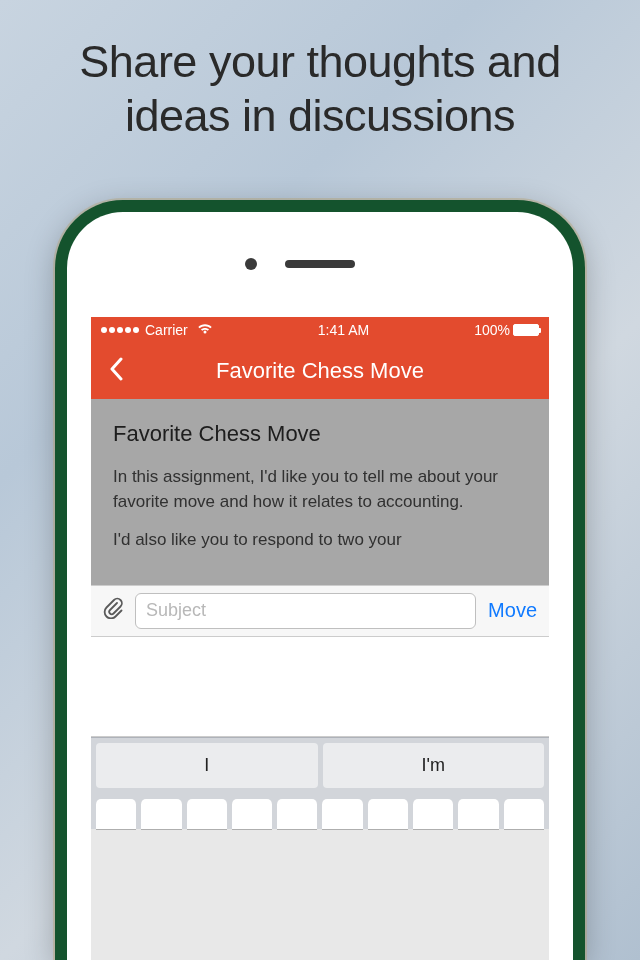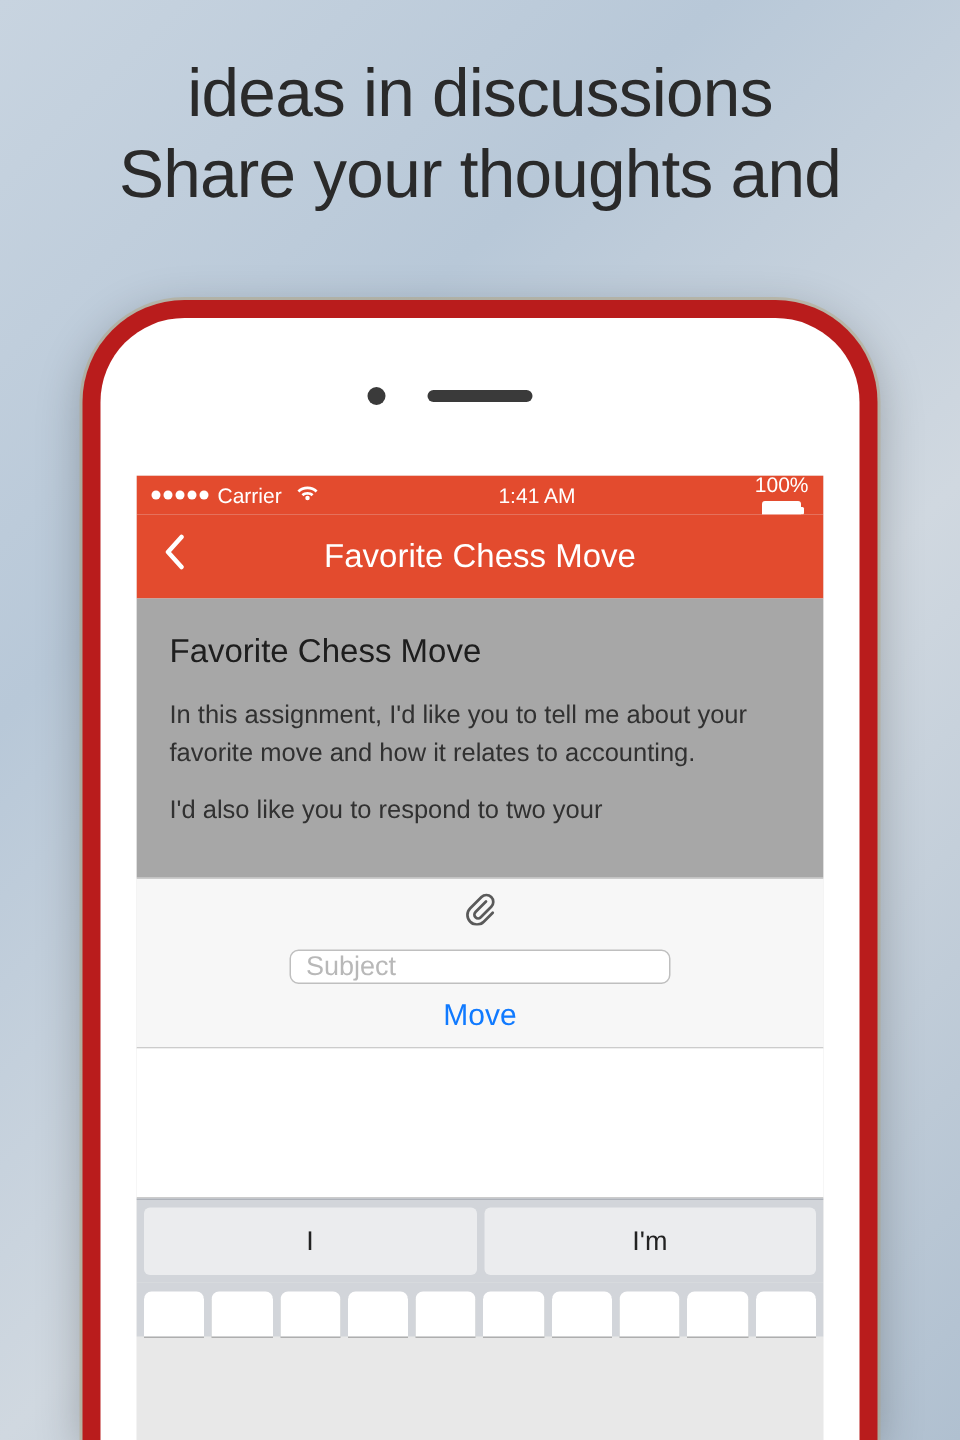--- a/index.html
+++ b/index.html
@@ -20,21 +20,21 @@
       line-height: 1.2;
       letter-spacing: -0.5px;
     }
     .phone-frame {
       position: absolute;
       bottom: 0;
       left: 50%;
       transform: translateX(-50%);
       width: 530px;
       height: 760px;
-      background: #b91c1c;
+      background: #14532d;
       border-radius: 68px 68px 0 0;
       box-shadow: 0 0 0 2px rgba(180,160,110,0.4), 0 8px 30px rgba(0,0,0,0.25);
     }
     .phone-inner {
       position: absolute;
       top: 12px;
       left: 12px;
       right: 12px;
       bottom: 0;
       background: #fff;
@@ -76,21 +76,21 @@
       display: flex;
       align-items: center;
       justify-content: space-between;
       padding: 0 10px;
       font-size: 14px;
     }
     .status-left { display: flex; align-items: center; gap: 6px; }
     .signal-dots { display: flex; gap: 2px; }
     .signal-dots span { width: 6px; height: 6px; border-radius: 50%; background: #fff; }
     .wifi-icon { margin-left: 3px; }
-    .status-right { display: flex; align-items: center; gap: 3px; flex-direction: column; }
+    .status-right { display: flex; align-items: center; gap: 3px; }
     .battery {
       width: 26px; height: 12px; border: 1px solid #fff; border-radius: 2px;
       position: relative; background: #fff;
     }
     .battery::after {
       content: ''; position: absolute; right: -3px; top: 3px;
       width: 2px; height: 5px; background: #fff; border-radius: 0 1px 1px 0;
     }
     .nav-bar {
       height: 56px;
@@ -141,21 +141,20 @@
       margin-bottom: 14px;
     }
     .compose-bar {
       background: #f7f7f7;
       border-top: 1px solid #ccc;
       border-bottom: 1px solid #ccc;
       padding: 7px 8px;
       display: flex;
       align-items: center;
       gap: 8px;
-      flex-direction: column;
     }
     .attach-icon {
       font-size: 22px;
       color: #5a5a5a;
       padding: 2px 4px;
       cursor: pointer;
     }
     .subject-input {
       flex: 1;
       height: 36px;
@@ -207,22 +206,22 @@
       height: 30px;
       background: #fff;
       border-radius: 5px 5px 0 0;
       box-shadow: 0 1px 0 rgba(0,0,0,0.25);
     }
   </style>
 </head>
 <body>
 
 <div class="promo-text">
+  <div>Share your thoughts and</div>
   <div>ideas in discussions</div>
-  <div>Share your thoughts and</div>
 </div>
 
 <div class="phone-frame">
   <div class="phone-inner">
     <div class="speaker"></div>
     <div class="camera"></div>
     <div class="screen">
 
       <div class="status-bar">
         <div class="status-left">

